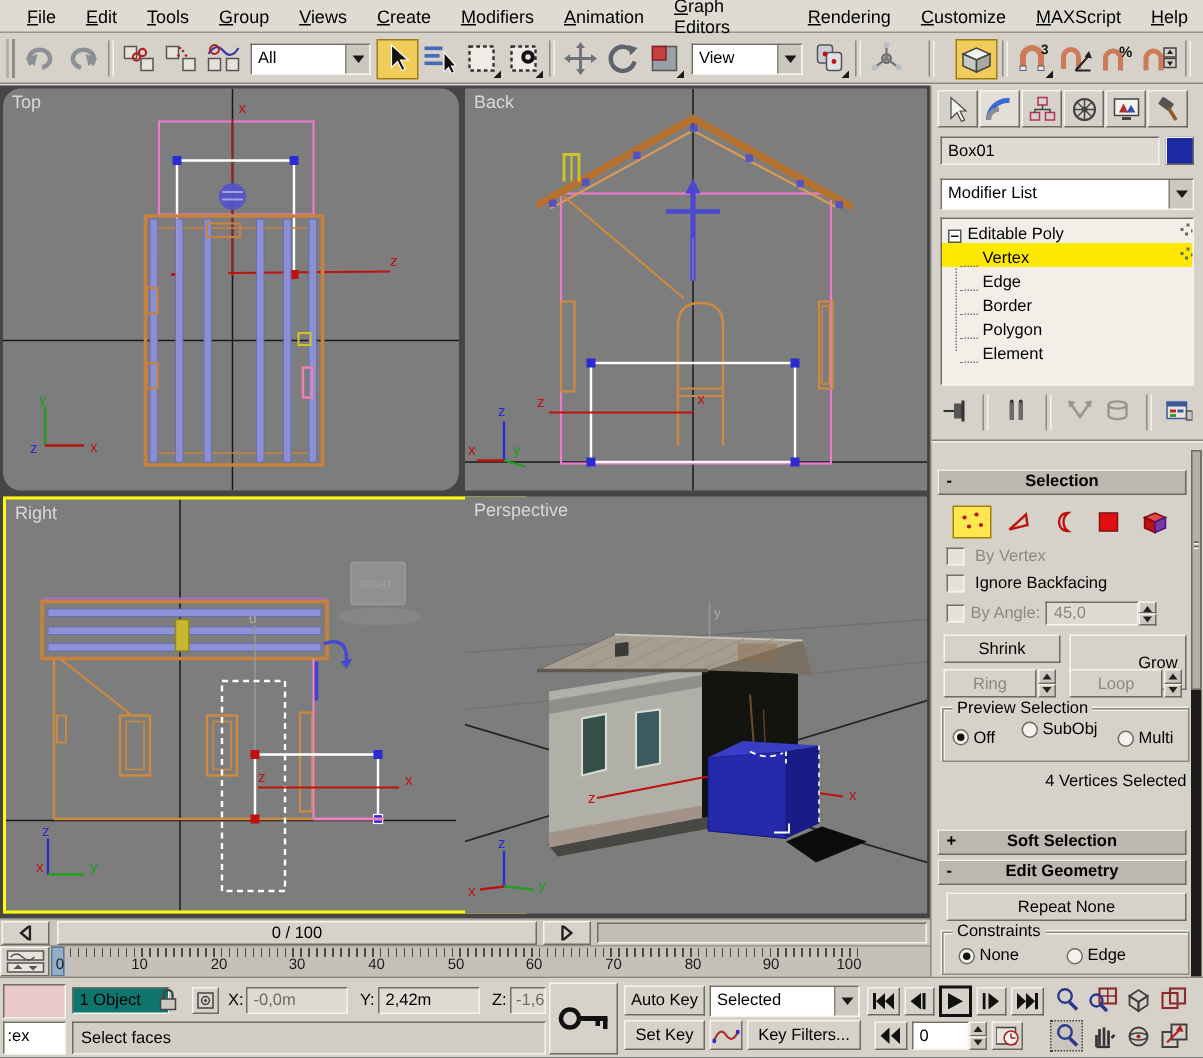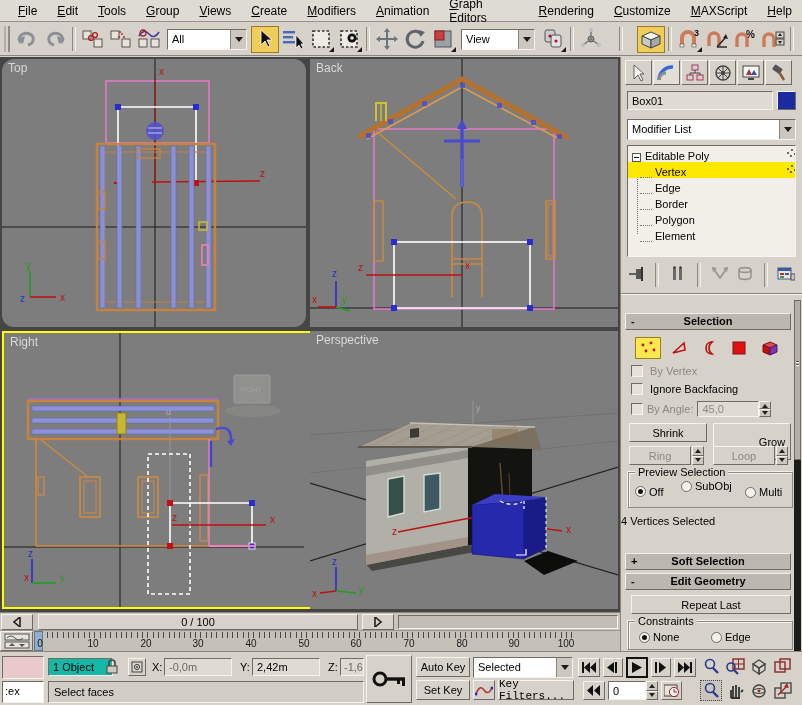--- a/index.html
+++ b/index.html
@@ -495,21 +495,21 @@
     <span class="ticknum" style="left:514px;">90</span>
     <span class="ticknum" style="left:566px;">100</span>
   </div>
 
   <div id="statusbar">
     <div class="sunk abs" style="left:2px;top:4px;width:42px;height:23px;background:#e9c9c9;"></div>
     <div class="sunk abs" style="left:2px;top:29px;width:42px;height:22px;background:#ffffff;padding:3px 2px 0 2px;overflow:hidden;">
       <span>:ex</span>
     </div>
 
-    <div class="sunk abs" style="left:48px;top:6px;width:65px;height:18px;padding:2px 0 0 4px;background:#14b8a6;">
+    <div class="sunk abs" style="left:48px;top:6px;width:65px;height:18px;padding:2px 0 0 4px;background:#0f766e;">
       <span>1 Object</span>
     </div>
     <div class="abs" style="left:104px;top:5px;width:18px;height:20px;">
       <svg width="16" height="18">
         <path d="M5 9 V6 a3 3 0 0 1 6 0 V9" fill="none" stroke="#444" stroke-width="1.6"></path>
         <rect x="3" y="9" width="10" height="7" fill="#cdc9c1" stroke="#444"></rect>
         </svg>
     </div>
     <div class="btn abs" style="left:128px;top:6px;width:18px;height:18px;">
       <svg width="12" height="12">
@@ -557,21 +557,21 @@
     <div class="btn abs" style="left:416px;top:28px;width:54px;height:20px;">
       <span>Set Key</span>
     </div>
     <div class="btn abs" style="left:473px;top:28px;width:22px;height:20px;">
       <svg width="18" height="14">
         <path d="M1 11 Q5 1 9 7 T17 5" fill="none" stroke="#b03030" stroke-width="1.5"></path>
         <circle cx="1" cy="11" r="1.5" fill="#2b2bd4"></circle>
           <circle cx="17" cy="5" r="1.5" fill="#2b2bd4"></circle>
         </svg>
     </div>
-    <div class="btn abs" style="left:498px;top:28px;width:76px;height:20px;font-family:Liberation Mono, monospace;">
+    <div class="btn abs" style="left:498px;top:28px;width:76px;height:20px;">
       <span>Key Filters...</span>
     </div>
 
     <div class="btn abs" style="left:578px;top:6px;width:22px;height:19px;">
       <svg width="14" height="11">
         <rect x="0" y="0" width="2" height="11" fill="#111"></rect>
           <polygon points="8,5.5 14,0 14,11" fill="#111"></polygon>
           <polygon points="2,5.5 8,0 8,11" fill="#111"></polygon>
         </svg>
     </div>
@@ -918,35 +918,35 @@
       <div style="position:absolute;left:52px;top:7px;display:flex;align-items:center;gap:3px;">
         <span class="radio"></span>
         <span>SubObj</span>
       </div>
       <div style="position:absolute;left:116px;top:13px;display:flex;align-items:center;gap:3px;">
         <span class="radio"></span>
         <span>Multi</span>
       </div>
     </div>
 
-    <div class="abs" style="left:0;top:458px;width:172px;padding-right:18px;">
+    <div class="abs" style="left:0;top:458px;width:172px;text-align:right;padding-right:2px;">
       <span>4 Vertices Selected</span>
     </div>
 
     <div class="roll" style="top:496px;">
       <span class="tg">+</span>
       <span>Soft Selection</span>
     </div>
     <div class="roll" style="top:516px;">
       <span class="tg">-</span>
       <span>Edit Geometry</span>
     </div>
 
     <div class="btn abs" style="left:10px;top:538px;width:160px;height:19px;">
-      <span>Repeat Last</span>
+      <span>Repeat None</span>
     </div>
 
     <div class="grp" style="left:7px;top:564px;width:165px;height:29px;">
       <span class="grp-title">Constraints</span>
       <div style="position:absolute;left:10px;top:9px;display:flex;align-items:center;gap:3px;">
         <span class="radio sel"></span>
         <span>None</span>
       </div>
       <div style="position:absolute;left:82px;top:9px;display:flex;align-items:center;gap:3px;">
         <span class="radio"></span>

